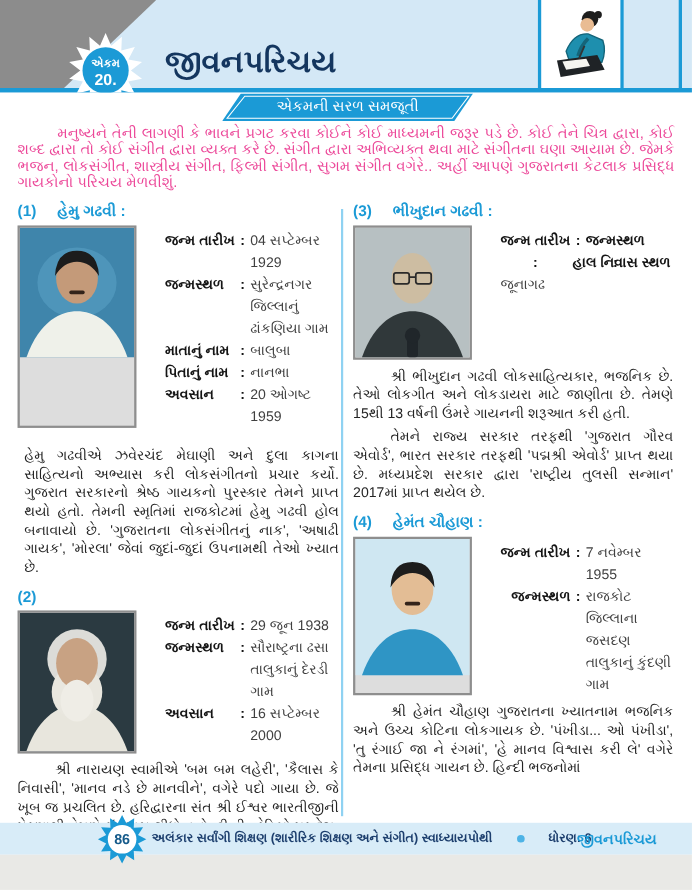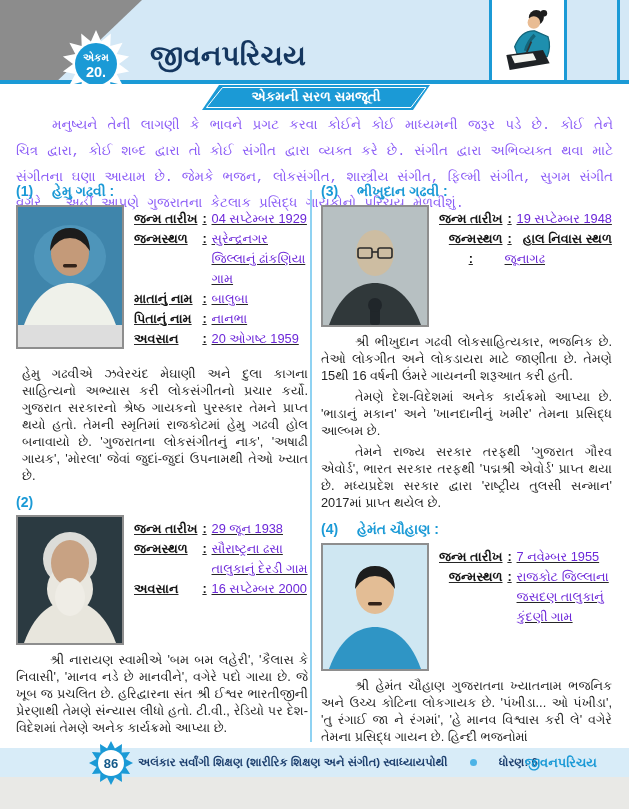--- a/index.html
+++ b/index.html
@@ -19,43 +19,43 @@
   #unit-badge text{fill:#fff;font-weight:bold;text-anchor:middle;
                    font-family:"Liberation Sans","DejaVu Sans",sans-serif;}
   .badge-t1{font-size:10.5px;}
   .badge-t2{font-size:14.5px;}
   .page-title{position:absolute;left:150px;top:40px;font-size:28px;font-weight:bold;color:#14365f;}
 
   
   .banner{position:absolute;left:202px;top:85px;width:228px;height:25px;}
   .banner svg{position:absolute;left:0;top:0;}
   .banner .banner-text{position:absolute;left:0;top:0;width:100%;height:25px;line-height:24px;
-                       text-align:center;color:#ffffff;font-weight:bold;font-size:13.5px;}
-
-  
-  .intro{position:absolute;left:16px;top:113px;width:597px;font-size:13.5px;line-height:26px;
-         text-align:justify;text-indent:36px;color:#8b5cf6;font-family:Liberation Mono, monospace;}
+                       text-align:center;color:#ffffff;font-weight:normal;font-size:13.5px;}
+
+  
+  .intro{position:absolute;left:16px;top:113px;width:597px;font-size:13.5px;line-height:15px;
+         text-align:justify;text-indent:36px;color:#ec4899;}
 
   
   .col{position:absolute;top:183px;}
   #col-left{left:16px;width:292px;}
   #col-right{left:321px;width:291px;}
   .col-divider{position:absolute;left:310px;top:190px;width:2px;height:552px;background:#8fd2f2;}
 
   .section{margin-bottom:10px;}
   .sec-head{display:flex;gap:12px;font-size:14px;font-weight:bold;color:#1b9ad6;margin-bottom:5px;}
   .sec-num{min-width:24px;}
-  .profile-row{display:flex;gap:10px;margin-bottom:6px;text-decoration:underline;}
+  .profile-row{display:flex;gap:26px;margin-bottom:6px;}
   .photo{flex:none;border:2px solid #8e8e8e;background:#ddd;line-height:0;}
   .facts{display:grid;grid-template-columns:max-content 10px auto;column-gap:2px;
          font-size:12.8px;line-height:20px;align-content:start;padding-top:4px;}
   .flabel{font-weight:bold;color:#151515;white-space:nowrap;}
   .facts.right-labels .flabel{text-align:right;}
   .fcolon{font-weight:bold;color:#151515;text-align:center;}
-  .fvalue{color:#6d28d9;}
+  .fvalue{color:#404040;}
   .sec-para{font-size:12.8px;line-height:17px;text-align:justify;color:#242424;
             margin:0 0 4px 0;text-indent:34px;}
   .sec-para.no-indent{text-indent:0;padding-left:6px;margin-top:16px;}
 
   
   .footer-strip{position:absolute;left:0;top:748px;width:629px;height:29px;background:#d8ecf8;}
   .bottom-strip{position:absolute;left:0;top:777px;width:629px;height:32px;background:#e9e9e6;}
   #footer-badge{position:absolute;left:88px;top:740px;}
   #footer-badge text{fill:#155a8a;font-weight:bold;font-size:13px;text-anchor:middle;
                      font-family:"Liberation Sans","DejaVu Sans",sans-serif;}
@@ -187,30 +187,28 @@
                 <line x1="49" y1="45" x2="55" y2="45"></line>
               </g>
               <g fill="#20262a">
                 <rect x="47" y="100" width="10" height="18" rx="3"></rect>
                 <circle cx="52" cy="98" r="7"></circle>
               </g>
             </svg></div>
           <div class="facts right-labels">
             <span class="flabel">જન્મ તારીખ</span>
             <span class="fcolon">:</span>
-            <span class="fvalue">19 સપ્ટેમ્બર 1948</span>
             <span class="flabel">જન્મસ્થળ</span>
             <span class="fcolon">:</span>
             <span class="flabel">હાલ નિવાસ સ્થળ</span>
             <span class="fcolon">:</span>
             <span class="fvalue">જૂનાગઢ</span>
           </div>
         </div>
-        <p class="sec-para">શ્રી ભીખુદાન ગઢવી લોકસાહિત્યકાર, ભજનિક છે. તેઓ લોકગીત અને લોકડાયરા માટે જાણીતા છે. તેમણે 15થી 16 વર્ષની ઉંમરે ગાયનની શરૂઆત કરી હતી.</p>
-        <p class="sec-para">તેમણે દેશ-વિદેશમાં અનેક કાર્યક્રમો આપ્યા છે. 'ભાડાનું મકાન' અને 'ખાનદાનીનું ખમીર' તેમના પ્રસિદ્ધ આલ્બમ છે.</p>
+        <p class="sec-para">શ્રી ભીખુદાન ગઢવી લોકસાહિત્યકાર, ભજનિક છે. તેઓ લોકગીત અને લોકડાયરા માટે જાણીતા છે. તેમણે 15થી 13 વર્ષની ઉંમરે ગાયનની શરૂઆત કરી હતી.</p>
         <p class="sec-para">તેમને રાજ્ય સરકાર તરફથી 'ગુજરાત ગૌરવ એવોર્ડ', ભારત સરકાર તરફથી 'પદ્મશ્રી એવોર્ડ' પ્રાપ્ત થયા છે. મધ્યપ્રદેશ સરકાર દ્વારા 'રાષ્ટ્રીય તુલસી સન્માન' 2017માં પ્રાપ્ત થયેલ છે.</p>
       </div>
       <div class="section">
         <div class="sec-head">
           <span class="sec-num">(4)</span>
           <span class="sec-name">હેમંત ચૌહાણ :</span>
         </div>
         <div class="profile-row">
           <div class="photo"><svg width="104" height="124" viewBox="0 0 104 124">
               <rect width="104" height="124" fill="#cfe7f2"></rect>

